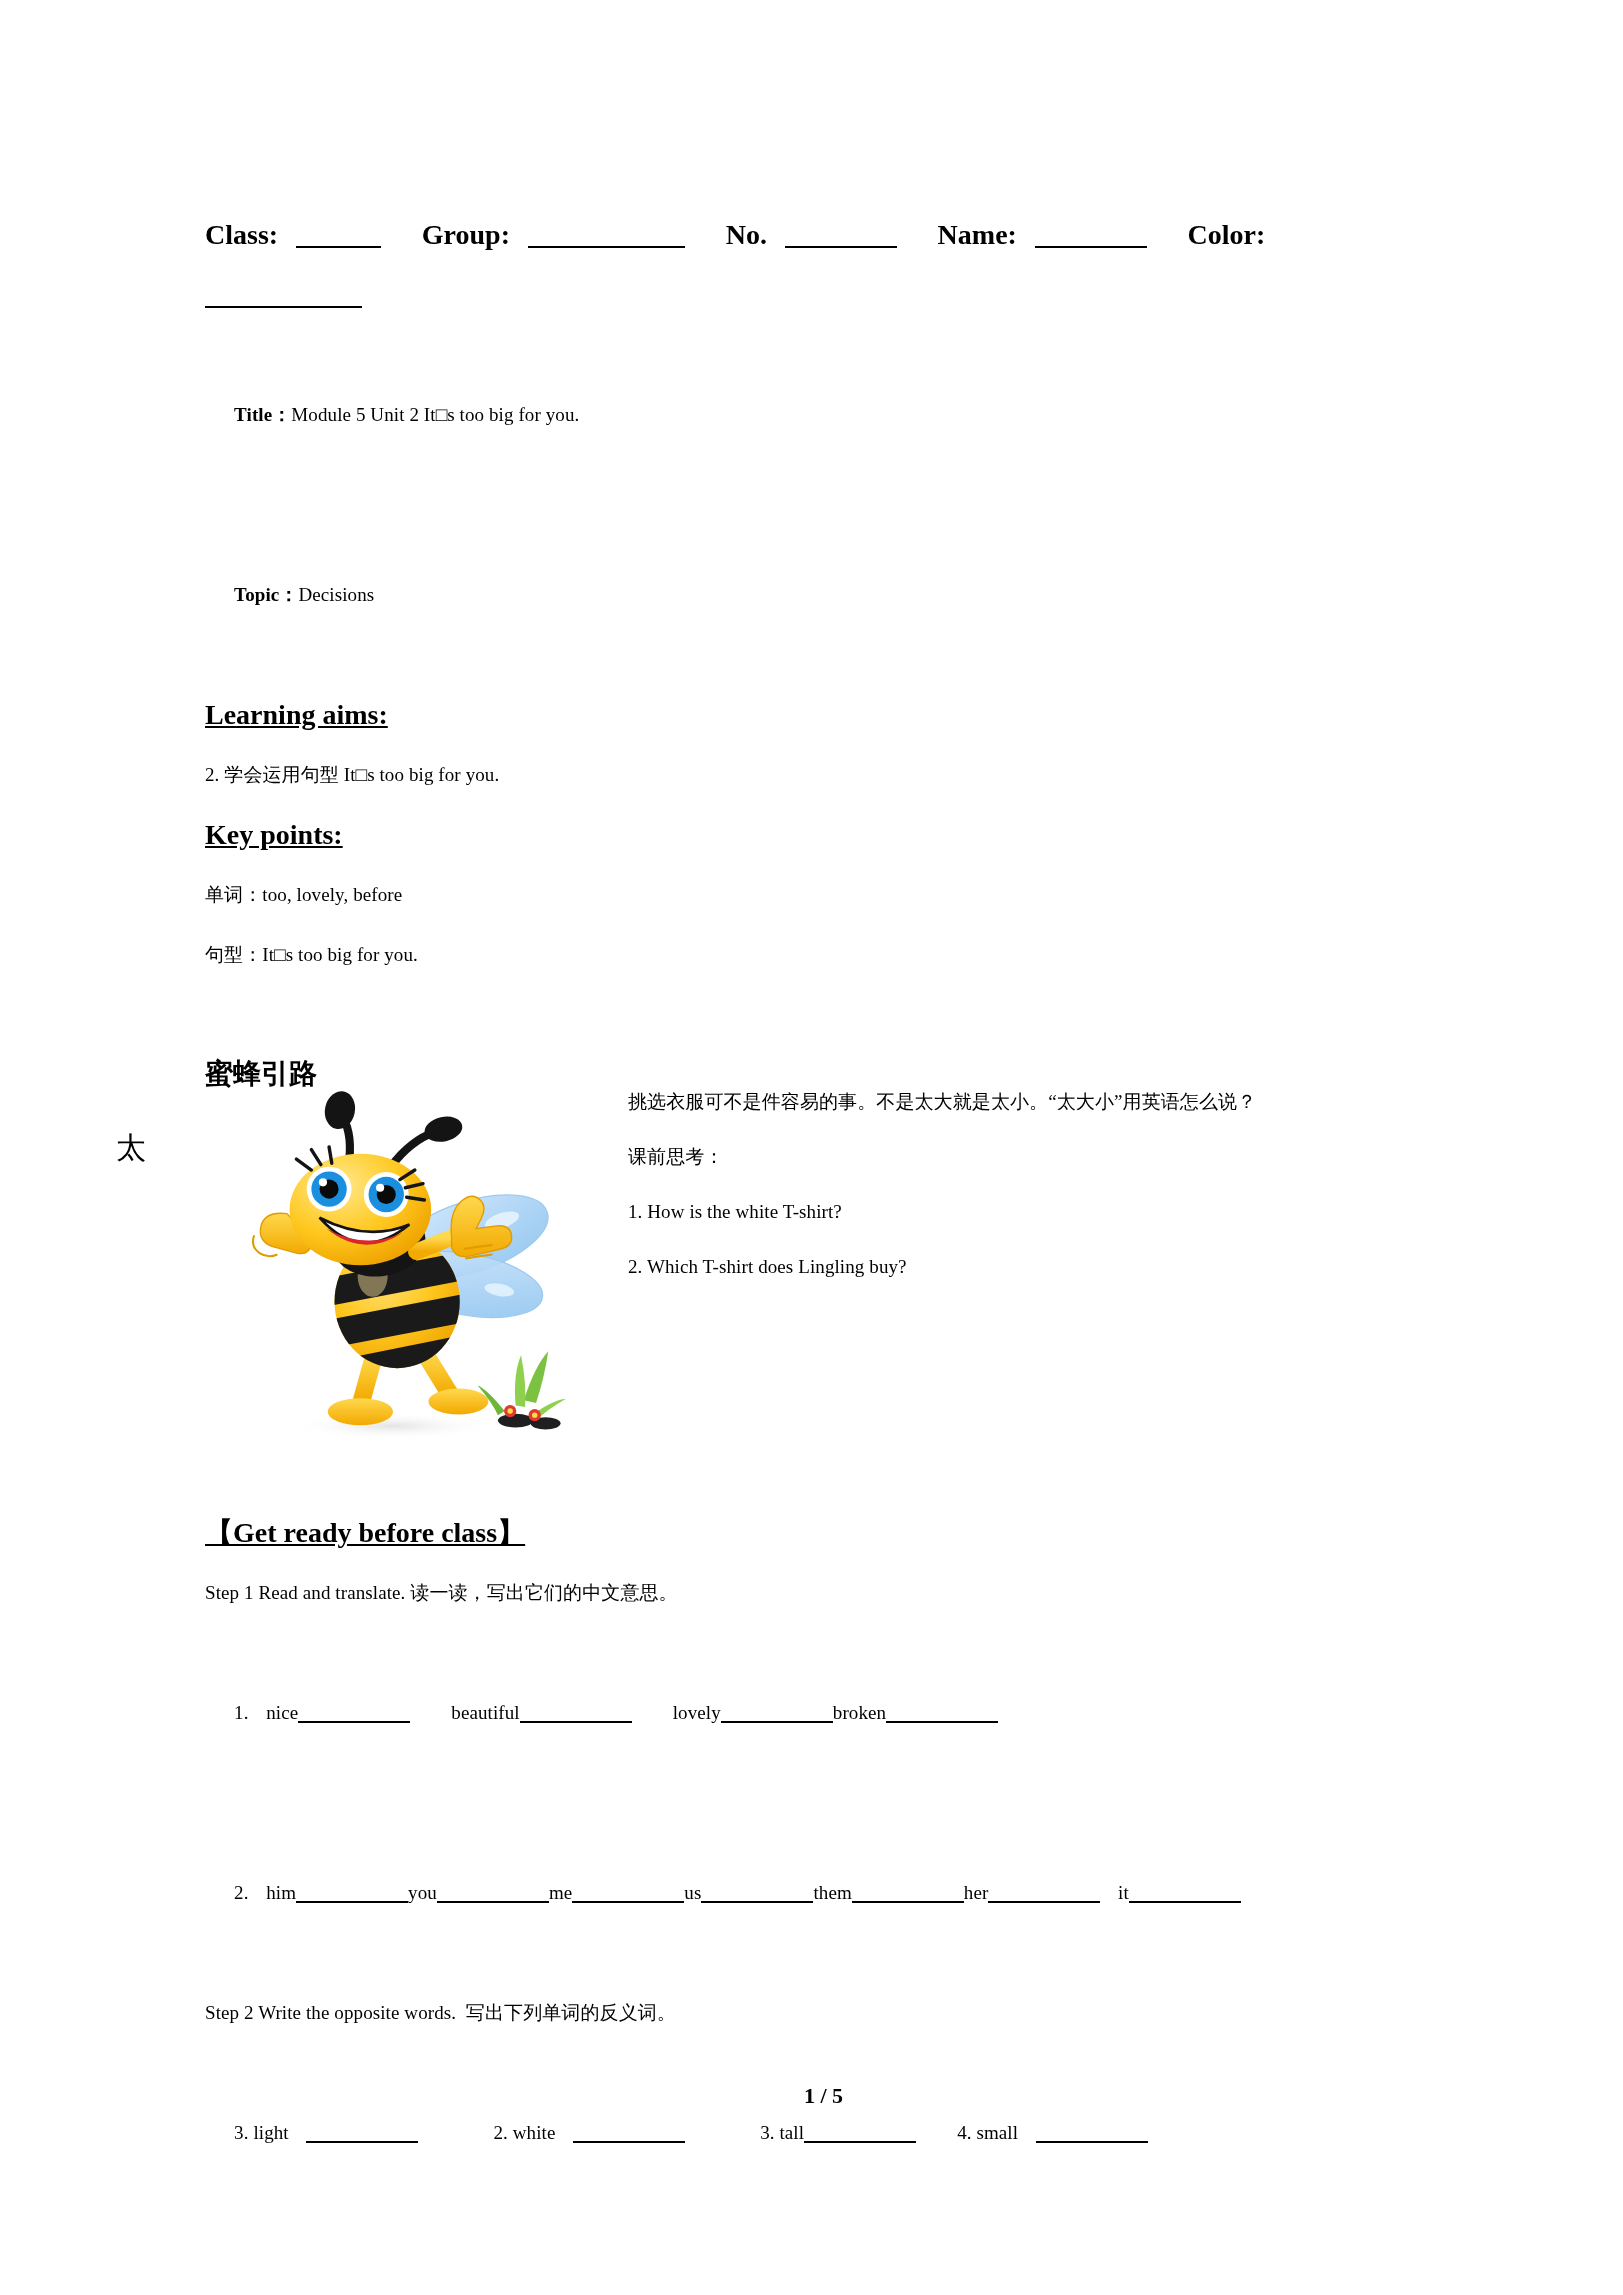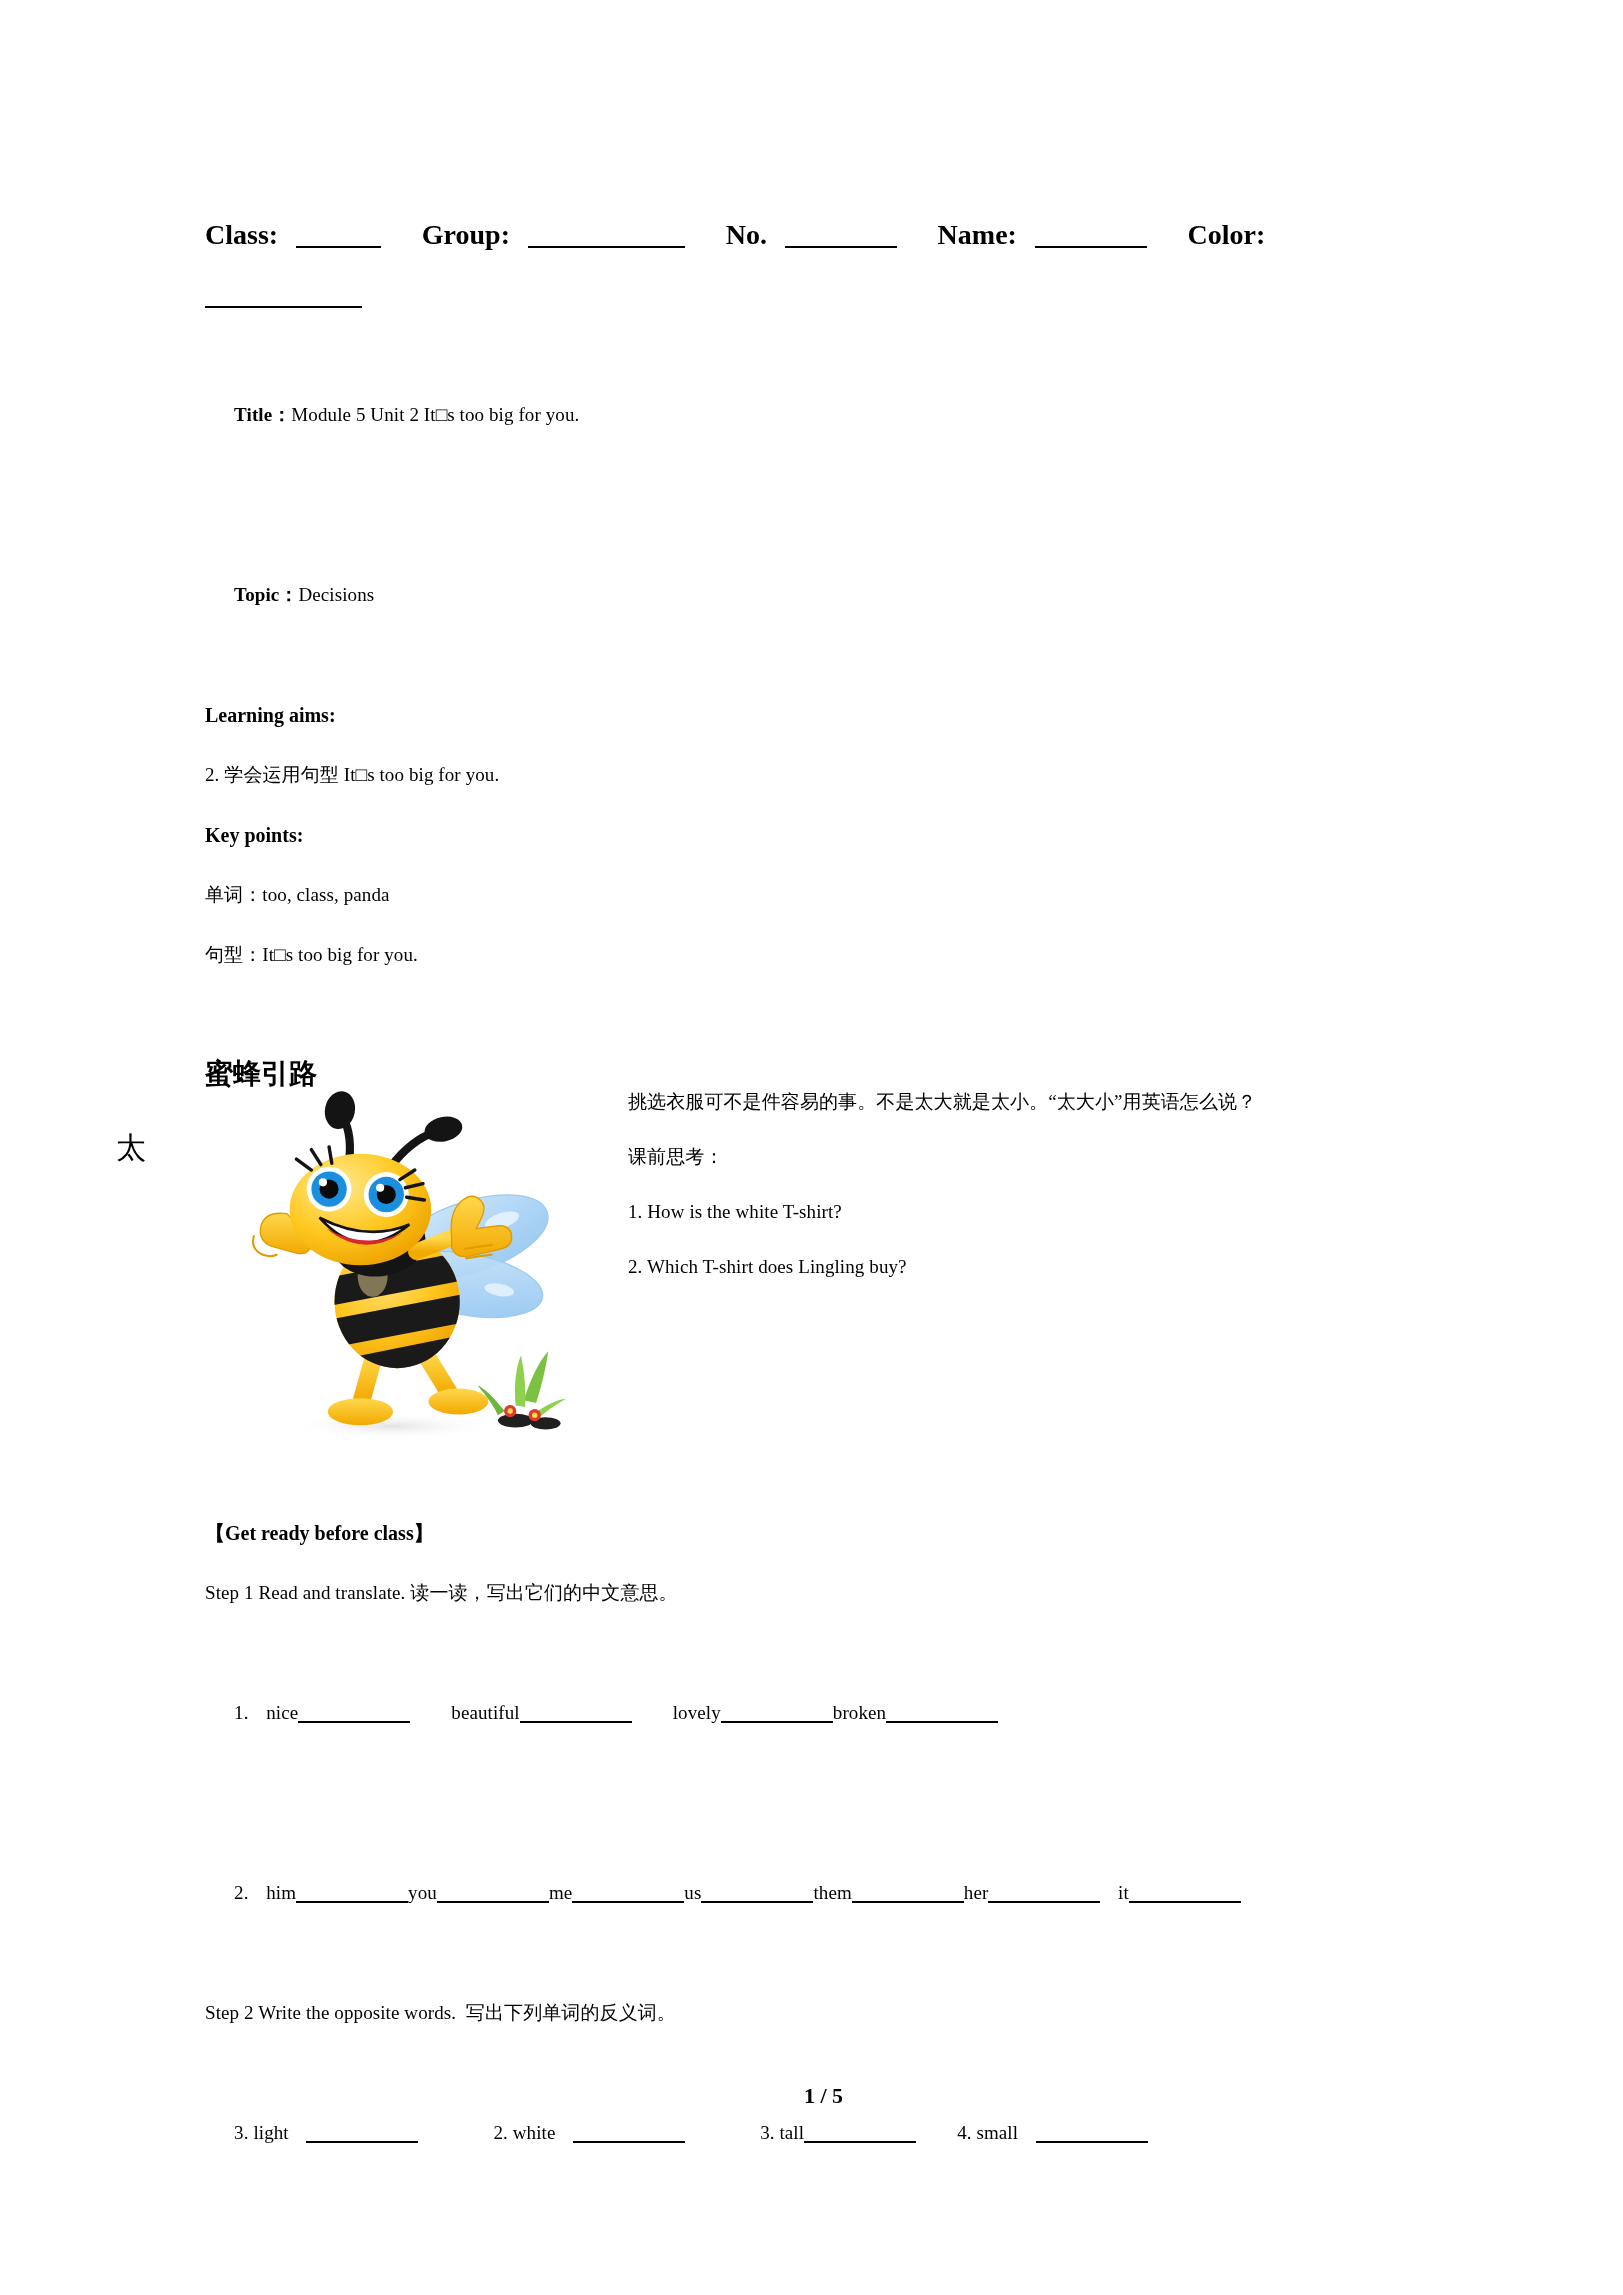--- a/index.html
+++ b/index.html
@@ -29,23 +29,24 @@
 
   
   .line {
     font-size: 19px;
     line-height: 60px;
     white-space: pre-wrap;
     letter-spacing: 0.1px;
   }
   .bold { font-weight: bold; }
   .heading {
-    font-size: 20px;
+    font-size: 28px;
     font-weight: bold;
     line-height: 60px;
+    text-decoration: underline;
   }
 
   
   .blank {
     display: inline-block;
     border-bottom: 2.7px solid #000;
     height: 20.5px;
     vertical-align: -4.1px;
   }
   .b-md  { width: 85px; }
@@ -122,21 +123,21 @@
     </div>
 
     <div class="line">
       <span class="bold">Topic：</span><span>Decisions</span>
     </div>
 
     <div class="heading">Learning aims:</div>
     <div class="line">2. 学会运用句型 It□s too big for you.</div>
 
     <div class="heading">Key points:</div>
-    <div class="line">单词：too, class, panda</div>
+    <div class="line">单词：too, lovely, before</div>
     <div class="line">句型：It□s too big for you.</div>
 
     <div class="sec-gap"></div>
 
     <div class="bee-section">
       <div class="bee-heading">蜜蜂引路</div>
 
       <div class="tai-char">太</div>
 
       <svg class="bee-img" viewBox="0 0 470 540" aria-hidden="true">

